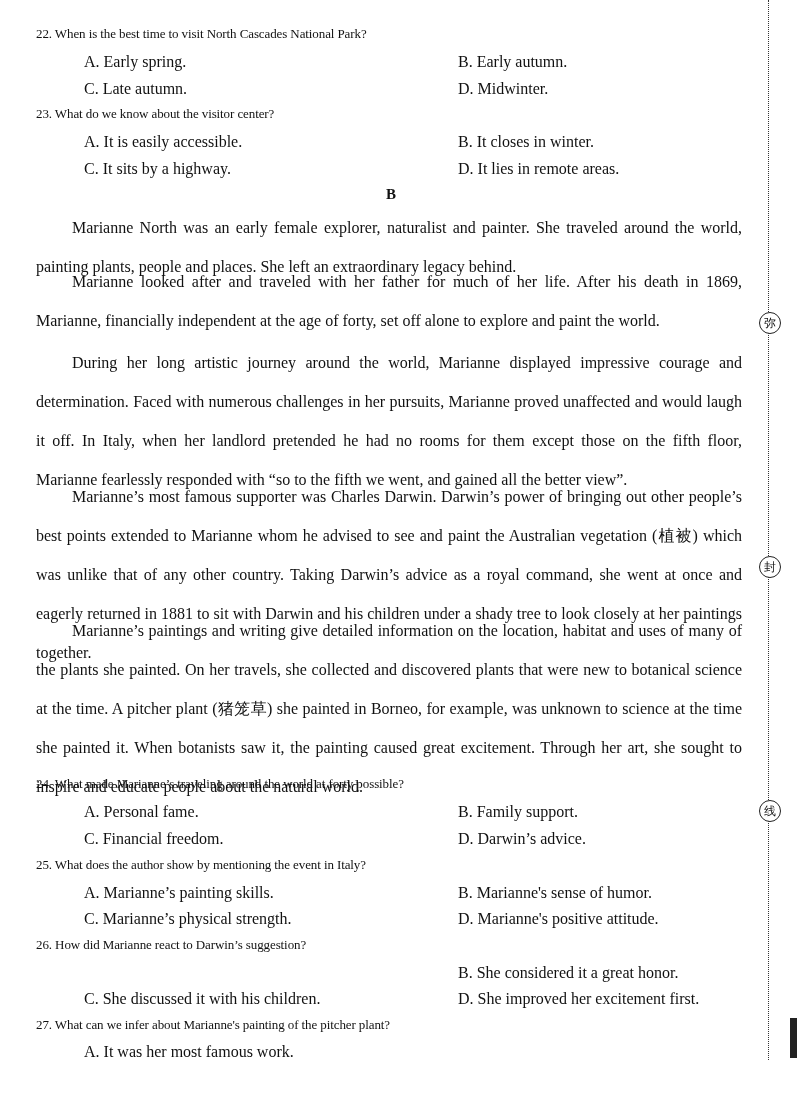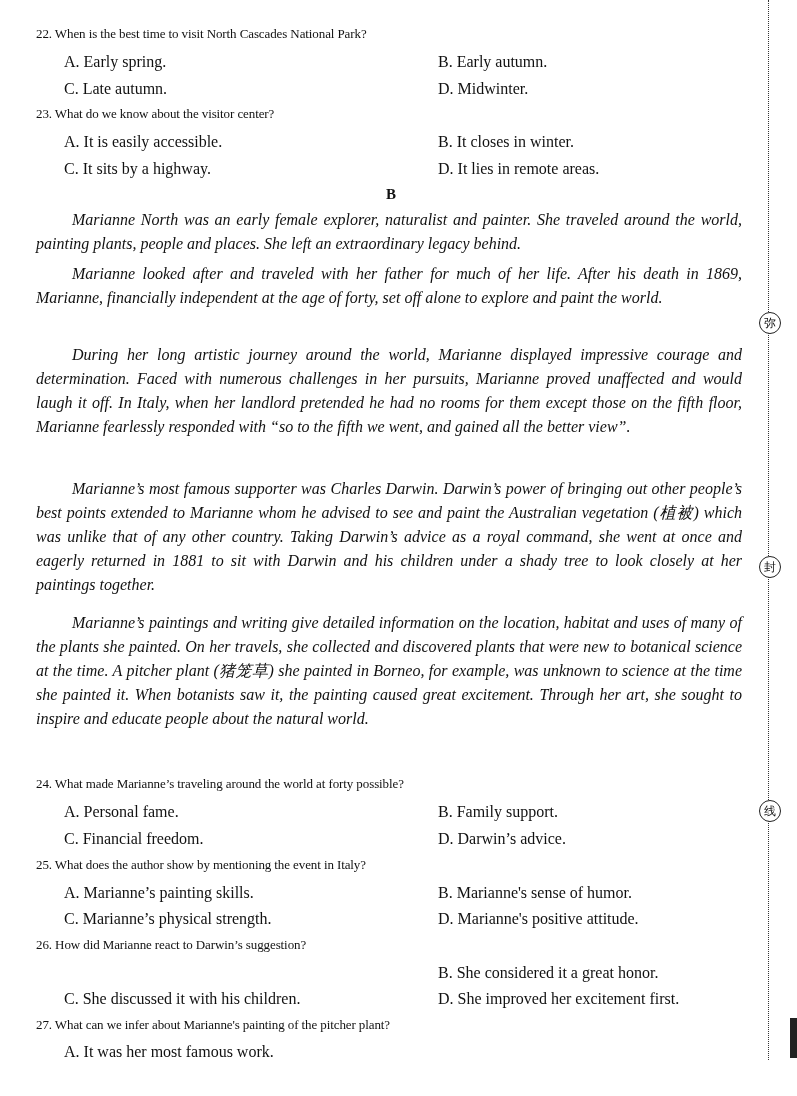--- a/index.html
+++ b/index.html
@@ -3,27 +3,27 @@
 <meta charset="utf-8">
 <style>
   html, body { margin: 0; padding: 0; background: #fff; }
   body {
     width: 797px; height: 1096px; position: relative; overflow: hidden;
     font-family: "Liberation Serif", "DejaVu Serif", serif;
     color: #111;
   }
   .page { position: absolute; left: 0; top: 0; width: 797px; height: 1096px; }
   .q { position: absolute; left: 36px; font-size: 13px; letter-spacing: -0.1px; }
-  .opt { position: absolute; font-size: 16px; }
+  .opt { position: absolute; font-size: 16px; margin-left: 20px; }
   .optA { left: 64px; }
   .optB { left: 438px; }
   .sec { position: absolute; left: 386px; top: 186px; font-size: 15px; font-weight: bold; }
   .para {
     position: absolute; left: 36px; width: 706px; font-size: 16px;
-    line-height: 24px; text-align: justify; text-indent: 36px; font-style: italic;
+    line-height: 39px; text-align: justify; text-indent: 36px;
   }
   .marginline {
     position: absolute; left: 768px; top: 0; height: 1060px;
     border-left: 1.5px dotted #333;
   }
   .seal {
     position: absolute; left: 770px; width: 20px; height: 20px;
     border: 1.5px solid #222; border-radius: 50%; background: #fff;
     font-family: "DejaVu Sans", sans-serif; font-size: 12px; line-height: 20px;
     text-align: center; transform: translateX(-11px);

